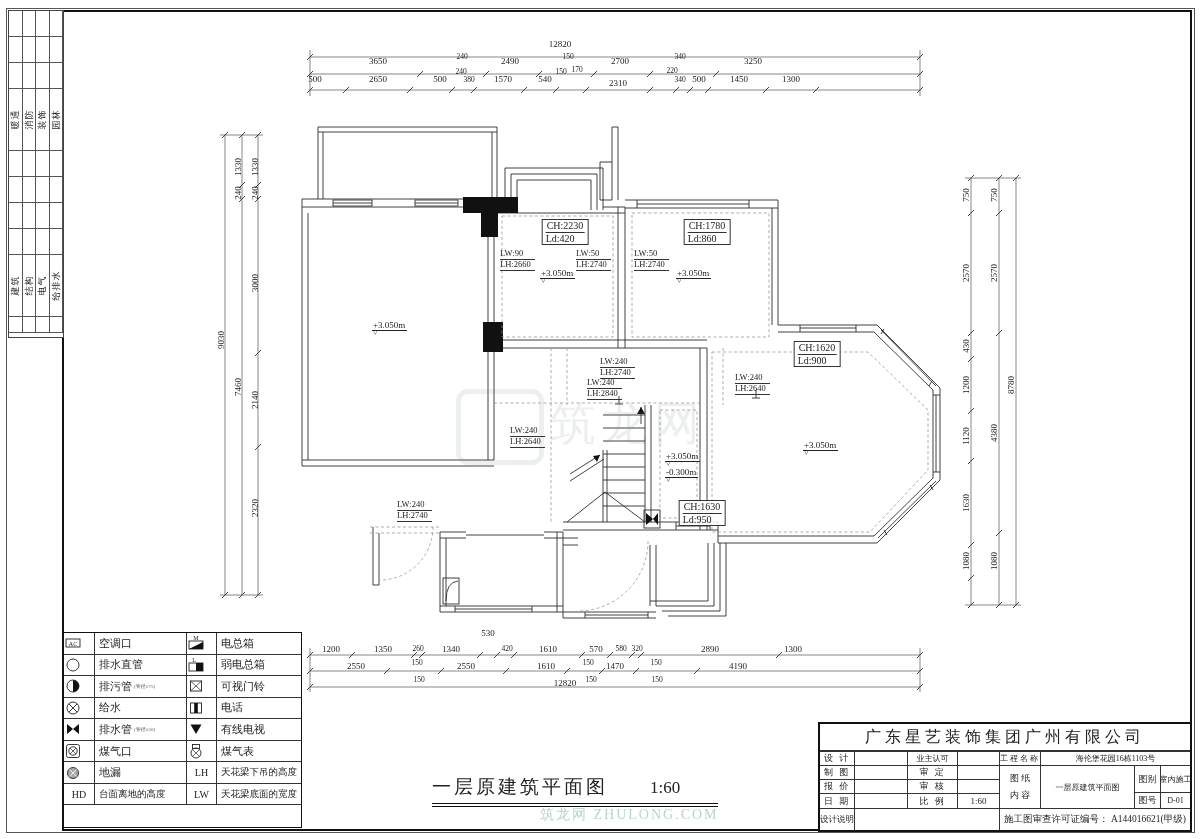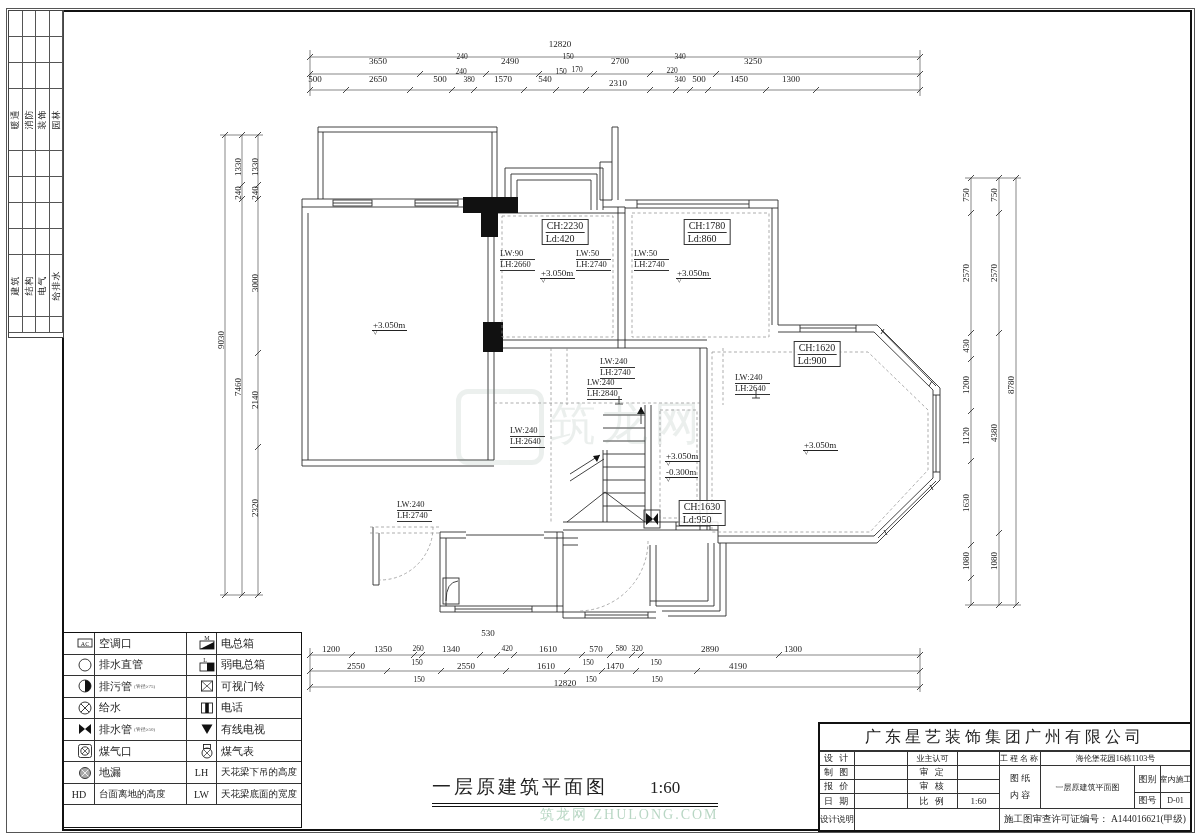--- a/index.html
+++ b/index.html
@@ -22,21 +22,21 @@
   .lab.chbox{transform:translate(-50%,0);border:0.9px solid #333;padding:0 3px;background:rgba(255,255,255,.85);font-size:10px;}
   .lab.chbox .l1{border-bottom:0.9px solid #333;padding:0 1px;}
   .lab.lw{font-size:8.5px;}
   .lab.lw .l1,.lab.lw .l2{border-bottom:0.8px solid #333;padding-right:4px;}
   .lab.lvl{border-bottom:0.9px solid #222;font-size:9px;padding:0 2px 0 1px;}
   .lab .tri{position:absolute;left:1px;top:9px;font-size:6px;font-style:normal;color:#222;}
   
   .legend{position:absolute;left:63px;top:632px;width:237px;height:194px;border:1.5px solid #111;background:#fff;}
   .legend .lrow{display:grid;grid-template-columns:31px 92px 30px 84px;height:21.55px;}
   .legend .lcell{border-right:0.7px solid #333;border-bottom:0.7px solid #333;display:flex;align-items:center;overflow:hidden;}
-  .legend .sym{justify-content:flex-end;}
+  .legend .sym{justify-content:flex-start;}
   .legend .txt{padding-left:4px;font-size:11px;white-space:nowrap;}
   .legend .txt.small{font-size:9.5px;}
   .legend .note{font-size:5px;color:#555;margin-left:2px;}
   .legend .keytxt{width:100%;text-align:center;font-size:10px;}
   
   .tblock{position:absolute;left:818px;top:722px;width:370px;height:106px;border:2px solid #111;background:#fff;font-size:9px;}
   .tb-abs{position:absolute;box-sizing:border-box;border-left:0.8px solid #333;border-top:0.8px solid #333;
           display:flex;align-items:center;justify-content:center;overflow:hidden;white-space:nowrap;}
   .tb-company{font-size:16px;letter-spacing:4px;border:none;width:100%;height:27px;}
   .tb-lab{letter-spacing:2px;}

